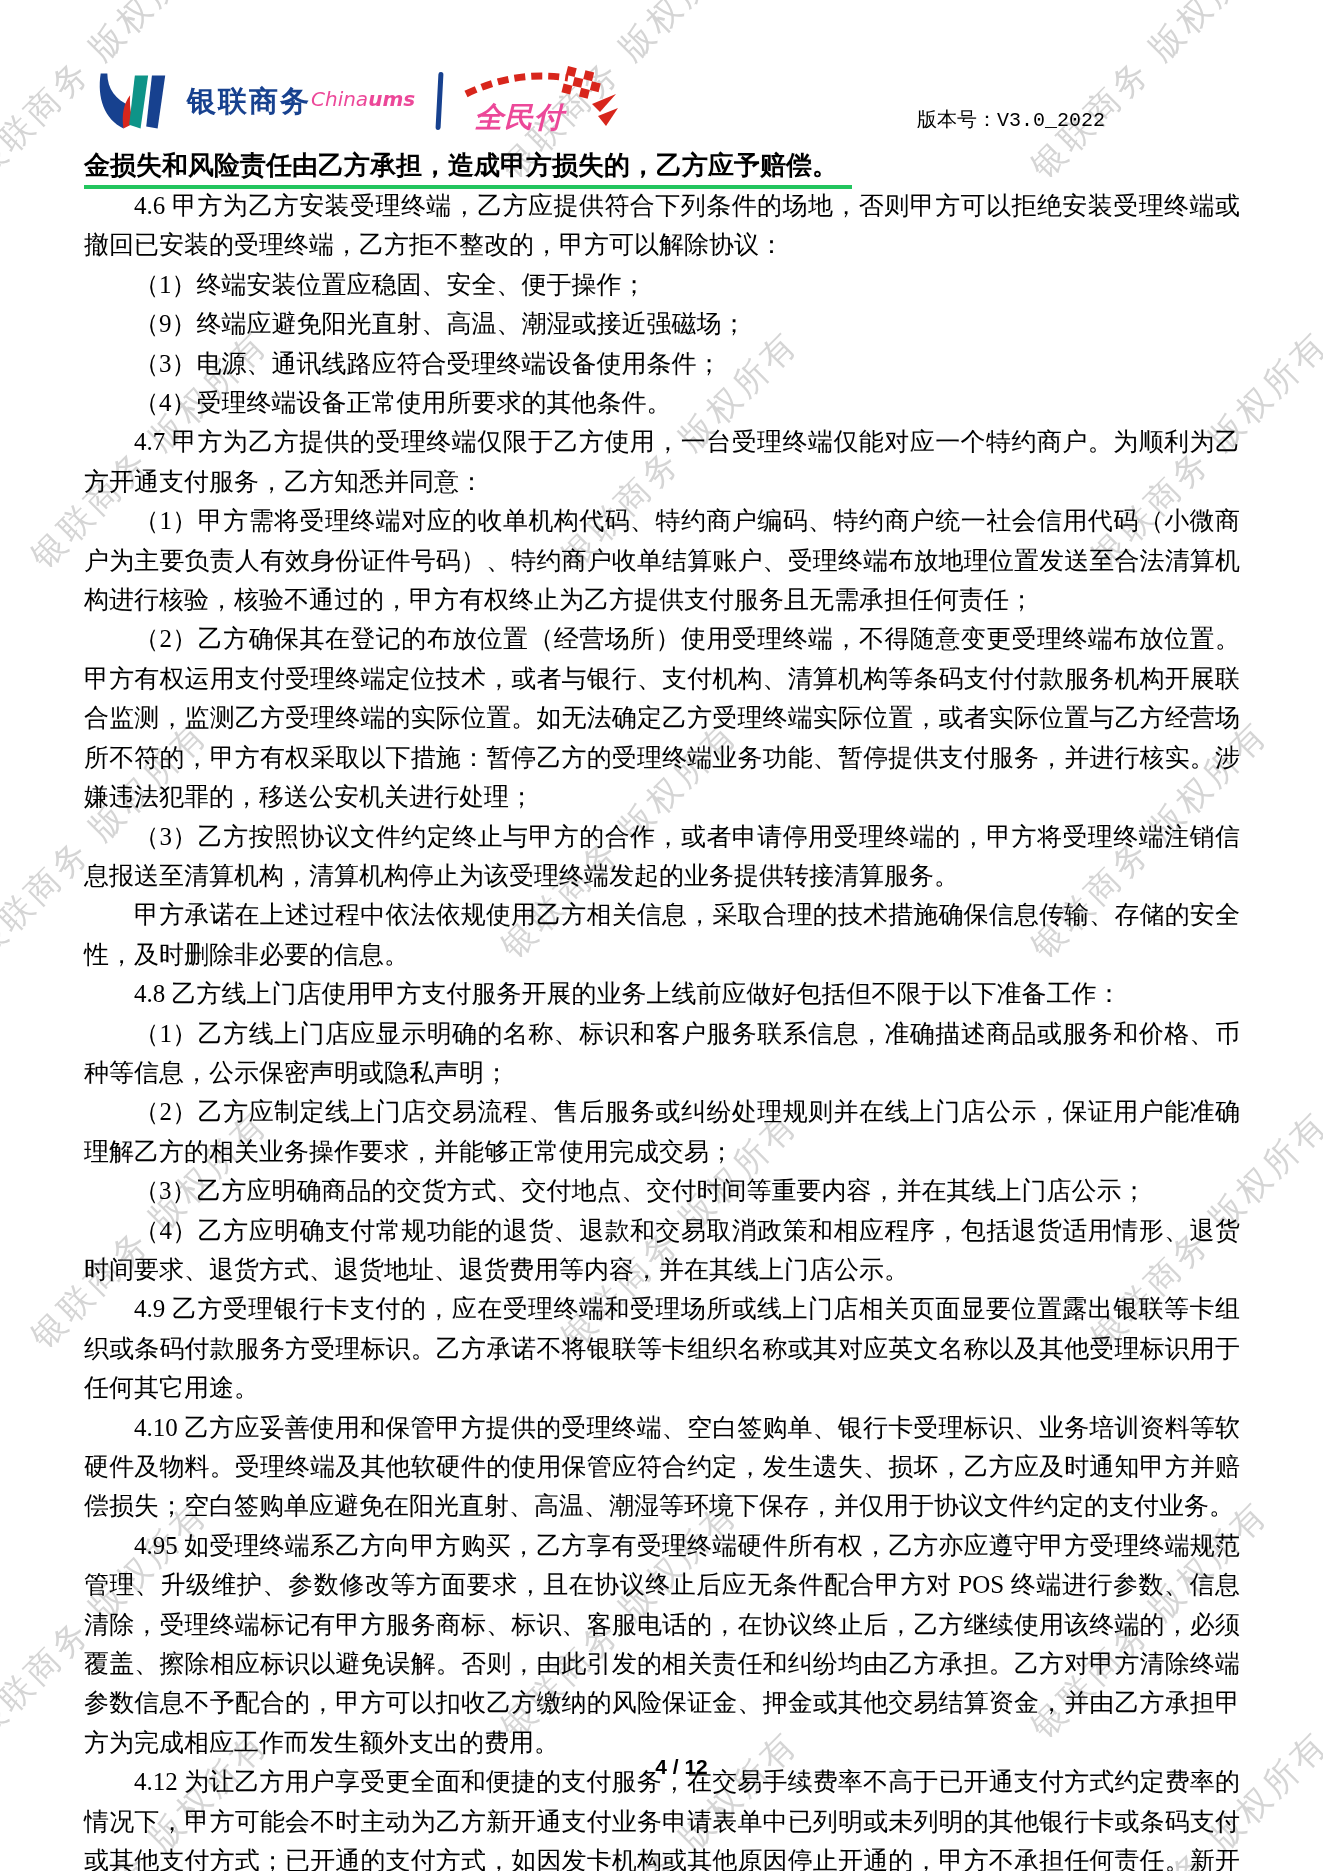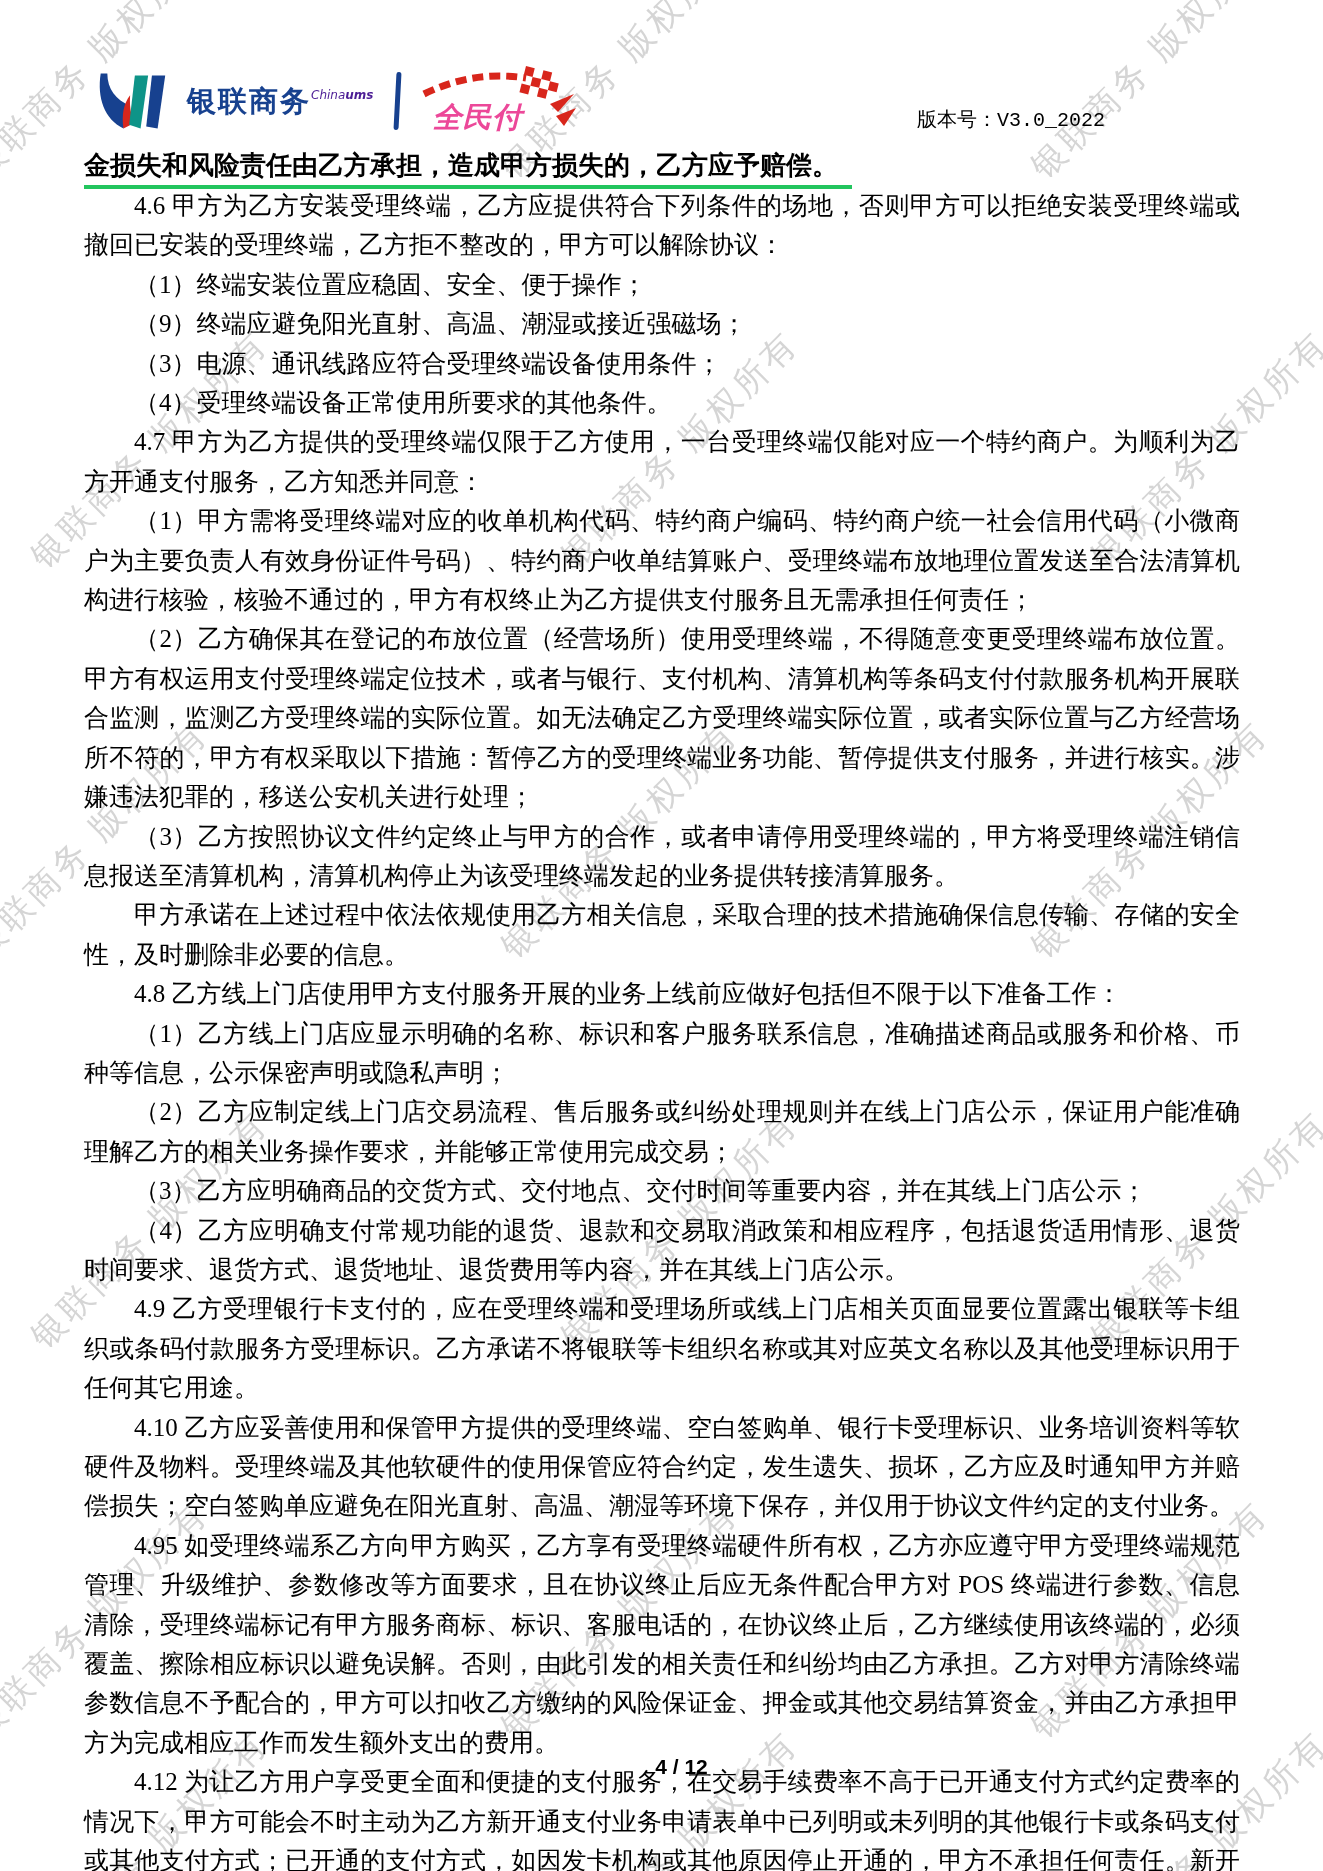--- a/index.html
+++ b/index.html
@@ -20,21 +20,21 @@
     font-size:34px;
     letter-spacing:4px;
     white-space:nowrap;
     user-select:none;
   }
   
   .hdr{position:absolute;top:66px;left:95px;right:83px;height:80px;z-index:2;}
   .logo-group{position:absolute;left:0;top:0;display:flex;align-items:center;gap:12px;}
   .brand-text{display:flex;flex-direction:row;line-height:1;margin-left:6px;}
   .brand-cn{font-family:"DejaVu Sans","Liberation Sans",sans-serif;font-weight:700;font-size:29px;color:#17418F;letter-spacing:2px;}
-  .brand-en{font-family:"DejaVu Sans","Liberation Sans",sans-serif;font-style:italic;font-size:12px;color:#4c1d95;margin-top:2px;}
+  .brand-en{font-family:"DejaVu Sans","Liberation Sans",sans-serif;font-style:italic;font-size:20px;color:#ec4899;margin-top:2px;}
   .brand-en b{font-weight:700;}
   .logo-divider{width:5px;height:58px;background:#17418F;border-radius:4px;transform:rotate(3deg);margin:0 6px 0 10px;}
   .product-logo{position:relative;width:160px;height:70px;}
   .product-text{
     position:absolute;left:14px;top:32px;
     font-family:"DejaVu Sans","Liberation Sans",sans-serif;
     font-weight:700;font-style:italic;font-size:29px;color:#ec4899;letter-spacing:1px;
   }
   .version-line{
     position:absolute;right:135px;top:40px;

